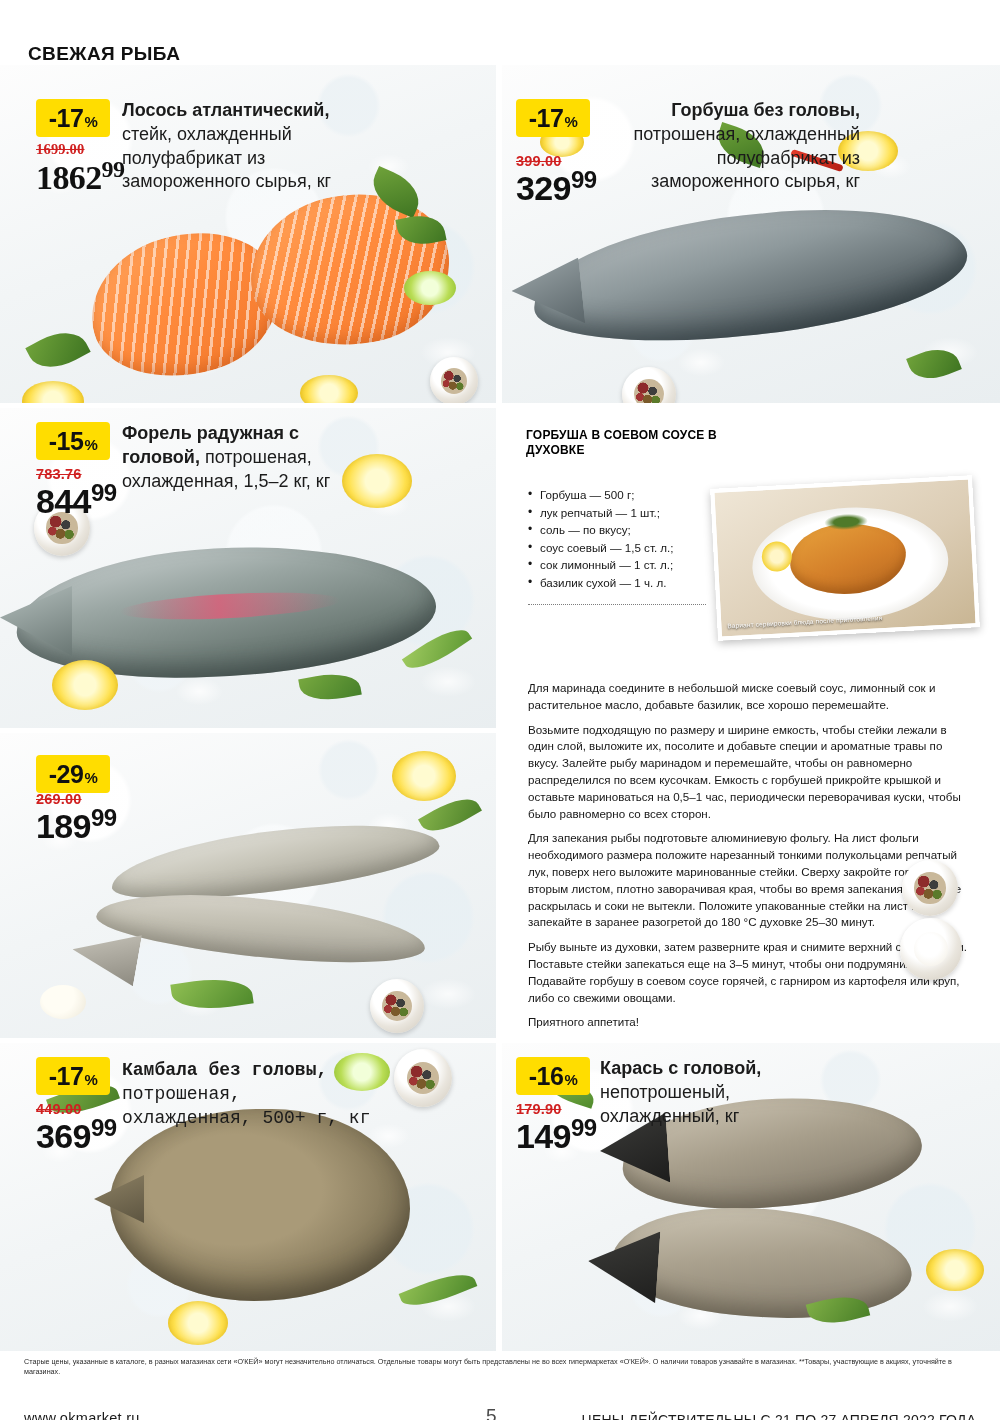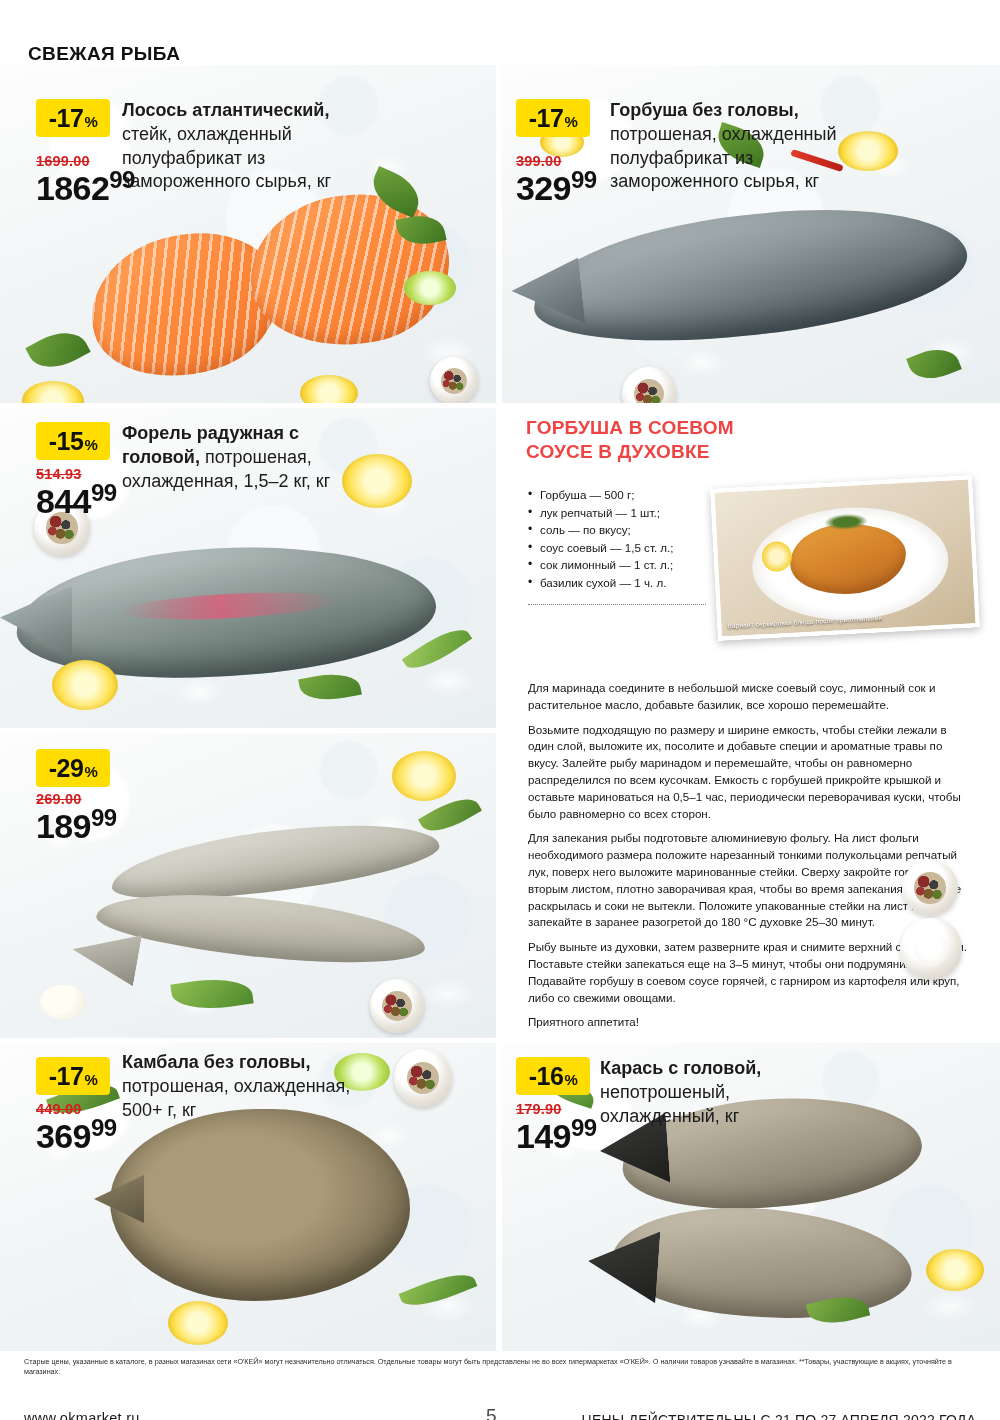--- a/index.html
+++ b/index.html
@@ -73,22 +73,22 @@
     position: absolute; left: 28px; top: 18px;
     font-size: 19px; font-weight: bold; letter-spacing: .4px; color: #111;
   }
 
   
   .recipe {
     position: absolute; left: 502px; top: 383px; width: 498px; height: 632px;
     background: #ffffff;
   }
   .recipe h2 {
-    position: absolute; left: 24px; top: 8px; width: 240px;
-    color: #ef4444; font-size: 19px; font-weight: bold; line-height: 1.28;
+    position: absolute; left: 24px; top: 20px; width: 240px;
+    color: #000000; font-size: 12px; font-weight: bold; line-height: 1.28;
     letter-spacing: .2px;
   }
   .ing {
     position: absolute; left: 26px; top: 78px; width: 180px;
     font-size: 11.6px; line-height: 1.52; color: #161616;
   }
   .ing li { list-style: none; position: relative; padding-left: 12px; }
   .ing li:before{
     content:"•"; position:absolute; left:0; top:-1px; font-size: 12px;
   }
@@ -232,21 +232,21 @@
           <span class="seeds"></span>
         </div>
     </div>
     <div class="badge" style="left:36px; top:34px;">
       <span>-17</span>
         <span class="pct">%</span>
     </div>
     <div class="ptext" style="left:122px; top:34px; width:250px;">
       <b>Лосось атлантический,</b><span> стейк, охлажденный полуфабрикат из замороженного сырья, кг</span>
     </div>
-    <div class="prices" style="left:36px; top:88px;">
+    <div class="prices" style="left:36px; top:76px;font-family:Liberation Serif, serif;">
       <div class="old">1699.00</div>
       <div class="new">
         <span>1862</span><span class="cents">99</span>
       </div>
     </div>
   </div>
 
   <div class="tile" style="left:502px; top:40px; width:498px; height:338px;">
     <div class="photo">
       <div class="ice"></div>
@@ -263,21 +263,21 @@
       <div class="bowl" style="left:120px; top:302px; width:54px; height:54px;">
           <span class="seeds"></span>
         </div>
       <div class="leaf" style="left:408px; top:284px; width:48px; height:30px; transform:rotate(-22deg);"></div>
       <div class="lemon-wedge" style="left:38px; top:62px; width:44px; height:30px;"></div>
     </div>
     <div class="badge" style="left:14px; top:34px;">
       <span>-17</span>
         <span class="pct">%</span>
     </div>
-    <div class="ptext" style="left:108px; top:34px; width:260px;">
+    <div class="ptext" style="left:108px; top:34px; width:260px;text-align:right;">
       <b>Горбуша без головы,</b><span> потрошеная, охлажденный полуфабрикат из замороженного сырья, кг</span>
     </div>
     <div class="prices" style="left:14px; top:88px;">
       <div class="old">399.00</div>
       <div class="new">
         <span>329</span><span class="cents">99</span>
       </div>
     </div>
   </div>
 
@@ -304,21 +304,21 @@
            background: linear-gradient(140deg,#9ec95f,#5f9a33);"></div>
     </div>
     <div class="badge" style="left:36px; top:14px;">
       <span>-15</span>
         <span class="pct">%</span>
     </div>
     <div class="ptext" style="left:122px; top:14px; width:250px;">
       <b>Форель радужная с головой,</b><span> потрошеная, охлажденная, 1,5–2 кг, кг</span>
     </div>
     <div class="prices" style="left:36px; top:58px;">
-      <div class="old">514.93</div>
+      <div class="old">783.76</div>
       <div class="new">
         <span>844</span><span class="cents">99</span>
       </div>
     </div>
   </div>
 
   <div class="tile" style="left:0; top:708px; width:498px; height:307px;">
     <div class="photo">
       <div class="ice"></div>
       <div class="fishbody" style="left:110px; top:98px; width:330px; height:60px;
@@ -336,21 +336,21 @@
       <div class="leaf" style="left:420px; top:70px; width:60px; height:24px; transform:rotate(-30deg);
            background: linear-gradient(140deg,#84b24a,#4d8129);"></div>
       <div class="leaf" style="left:172px; top:246px; width:80px; height:30px; transform:rotate(-8deg);
            background: linear-gradient(140deg,#8fbe52,#4f8a2c);"></div>
       <div class="bowl" style="left:370px; top:246px; width:54px; height:54px;">
           <span class="seeds"></span>
         </div>
       <div style="position:absolute; left:40px; top:252px; width:46px; height:34px; border-radius:50%;
            background: radial-gradient(circle at 40% 35%, #fffdf4 0 45%, #ece7d8 100%);"></div>
     </div>
-    <div class="badge" style="left:36px; top:16px;">
+    <div class="badge" style="left:36px; top:22px;">
       <span>-29</span>
         <span class="pct">%</span>
     </div>
     <div class="prices" style="left:36px; top:58px;">
       <div class="old">269.00</div>
       <div class="new">
         <span>189</span><span class="cents">99</span>
       </div>
     </div>
   </div>
@@ -409,21 +409,21 @@
           <span class="seeds"></span>
         </div>
       <div class="lemon-wedge" style="left:168px; top:258px; width:60px; height:44px;"></div>
       <div class="leaf" style="left:400px; top:236px; width:76px; height:22px; transform:rotate(-22deg);
            background: linear-gradient(140deg,#8fbe52,#4f8a2c);"></div>
     </div>
     <div class="badge" style="left:36px; top:14px;">
       <span>-17</span>
         <span class="pct">%</span>
     </div>
-    <div class="ptext" style="left:122px; top:8px; width:250px;">
+    <div class="ptext" style="left:122px; top:16px; width:250px;font-family:Liberation Mono, monospace;">
       <b>Камбала без головы,</b><span> потрошеная, охлажденная, 500+ г, кг</span>
     </div>
     <div class="prices" style="left:36px; top:58px;">
       <div class="old">449.00</div>
       <div class="new">
         <span>369</span><span class="cents">99</span>
       </div>
     </div>
   </div>
 

